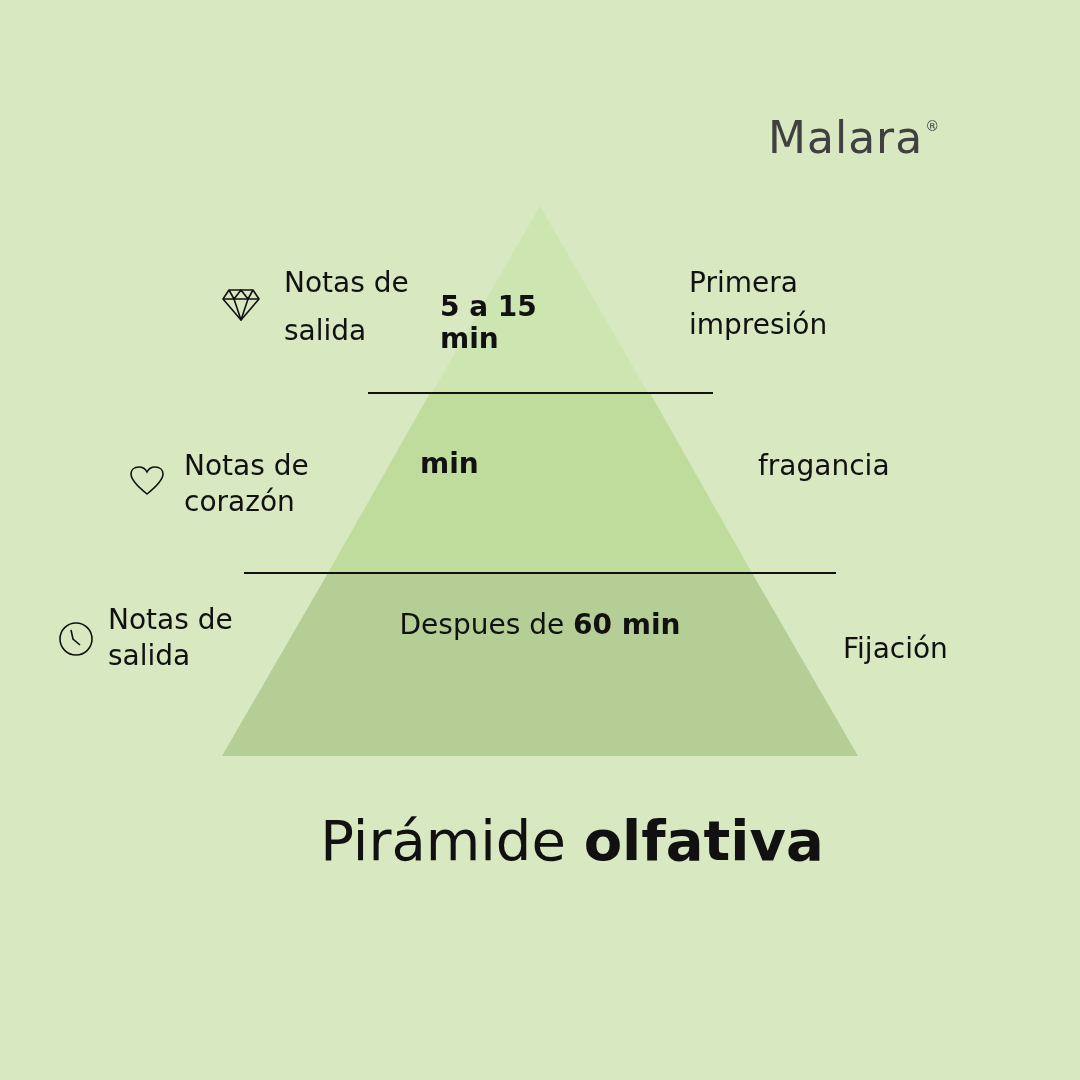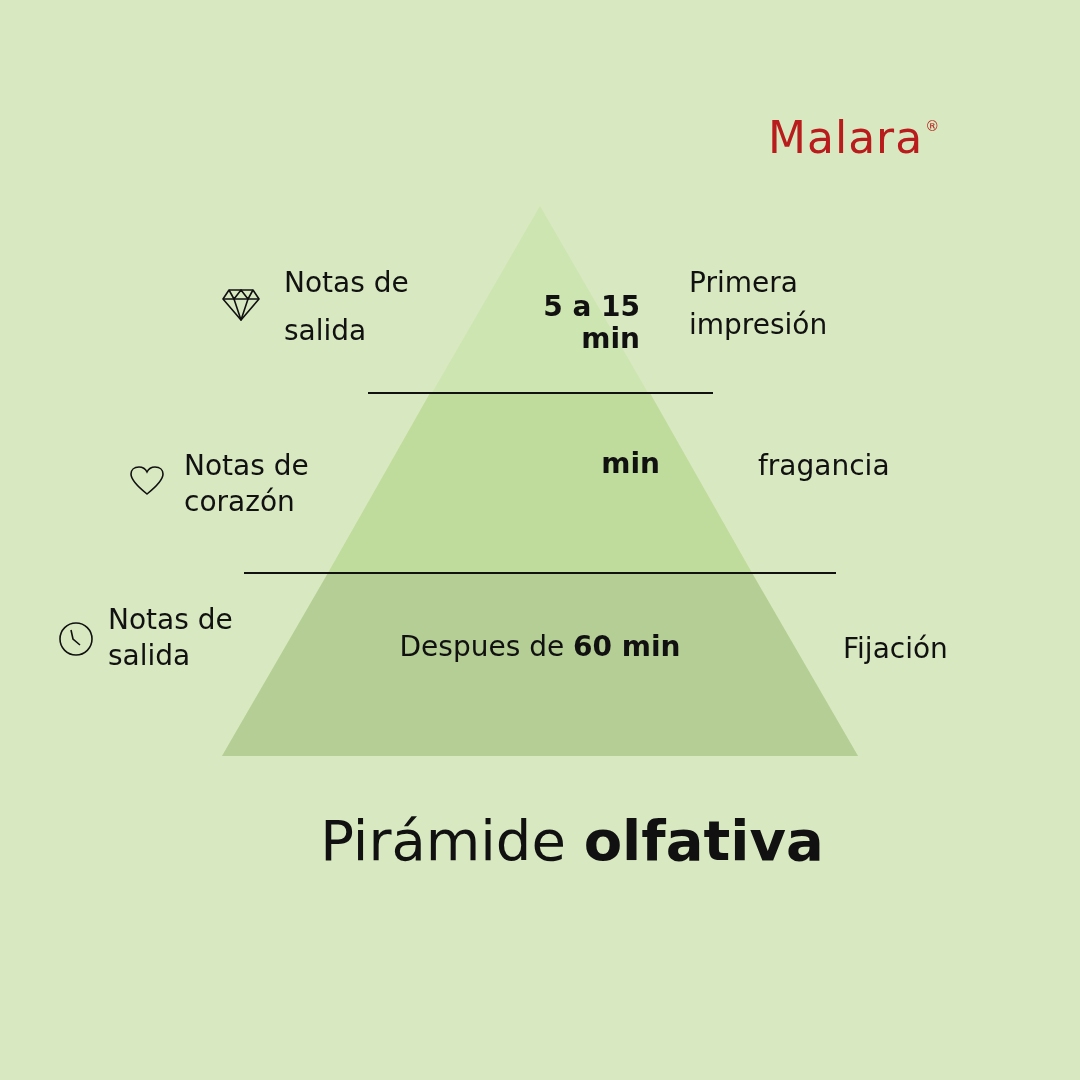--- a/index.html
+++ b/index.html
@@ -7,27 +7,27 @@
     width: 1080px; height: 1080px;
     background: #d8e9c1;
     position: relative;
     overflow: hidden;
     font-family: "DejaVu Sans", sans-serif;
     color: #111;
   }
   .abs { position: absolute; }
   .brand {
     left: 768px; top: 112px;
-    font-size: 44px; letter-spacing: 1px; color: #b91c1c;
+    font-size: 44px; letter-spacing: 1px; color: #404040;
     font-family: "DejaVu Sans", sans-serif;
   }
   .brand sup { font-size: 14px; vertical-align: top; position: relative; top: 6px; margin-left: 2px; }
   svg.pyr { position: absolute; left: 0; top: 0; }
   .label { font-size: 28px; line-height: 36px; }
-  .center-bold { font-weight: bold; font-size: 28px; line-height: 32px; text-align: right; }
+  .center-bold { font-weight: bold; font-size: 28px; line-height: 32px; text-align: left; }
   .center-text { font-size: 28px; text-align: center; }
   .title {
     left: 0; width: 1080px; top: 808px; text-align: center;
     font-size: 56px;
     padding-left: 32px;
   }
   .title b { font-weight: bold; }
   .icon { position: absolute; }
 </style>
 </head>
@@ -81,21 +81,21 @@
 </div>
 
 <svg class="icon" style="left:57px;top:620px" width="38" height="38" viewBox="0 0 38 38">
   <circle cx="19" cy="19" r="16" fill="none" stroke="#111" stroke-width="1.6"></circle>
   <polyline points="14,10 16,19 23,25" fill="none" stroke="#111" stroke-width="1.6"></polyline>
 </svg>
 <div class="abs label" style="left:108px;top:602px">
   <div>Notas de</div>
   <div>salida</div>
 </div>
-<div class="abs center-text" style="left:340px;width:400px;top:630px">
+<div class="abs center-text" style="left:340px;width:400px;top:608px">
   <span>Despues de </span><b>60 min</b>
 </div>
 <div class="abs label" style="left:843px;top:631px">
   <div>Fijación</div>
 </div>
 
 <div class="abs title">
   <span>Pirámide </span><b>olfativa</b>
 </div>
 

